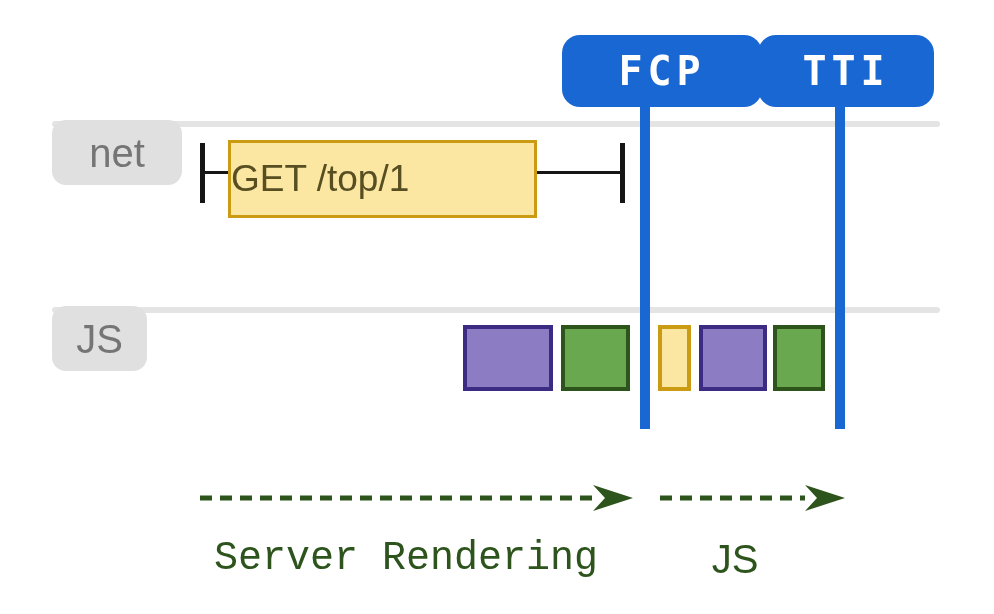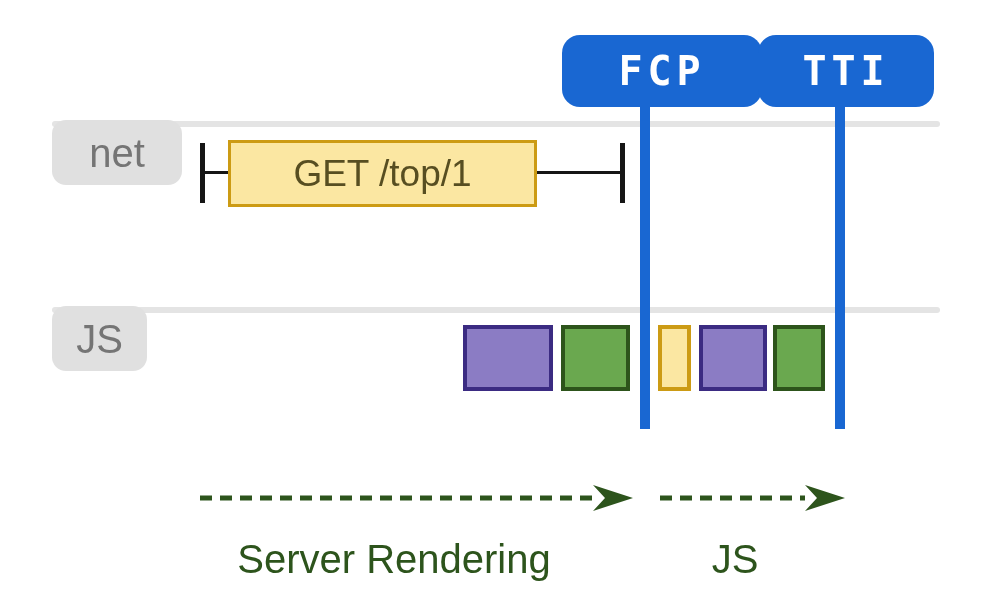--- a/index.html
+++ b/index.html
@@ -85,27 +85,26 @@
     background: var(--tick_black);
     z-index: 2;
   }
   .req-tick.left  { left: 200px; }
   .req-tick.right { left: 620px; }
   .req-box {
     position: absolute;
     top: 140px;
     left: 228px;
     width: 309px;
-    height: 67px;
+    height: 78px;
     box-sizing: border-box;
     background: var(--yellow_fill);
     border: 3px solid var(--yellow_border);
     display: flex;
     align-items: center;
-    justify-content: center;
     font-size: 37px;
     color: var(--yellow_text);
     z-index: 3;
   }
   
   .task-block {
     position: absolute;
     top: 325px;
     height: 66px;
     box-sizing: border-box;
@@ -119,21 +118,21 @@
   .phase-arrow line    { stroke: var(--arrow_green); stroke-width: 5; }
   .phase-arrow polygon { fill: var(--arrow_green); }
   .phase-label {
     position: absolute;
     top: 537px;
     color: var(--arrow_green);
     font-size: 40px;
     text-align: center;
     line-height: 1.1;
   }
-  .phase-label.srv { left: 164px; width: 460px; }
+  .phase-label.srv { left: 176px; width: 460px; font-family: Liberation Mono, monospace; }
   .phase-label.js  { left: 640px; width: 190px; }
 </style>
 </head>
 <body>
 
 <div class="stage">
 
   <div class="lane-line net"></div>
   <div class="lane-line js"></div>
 

